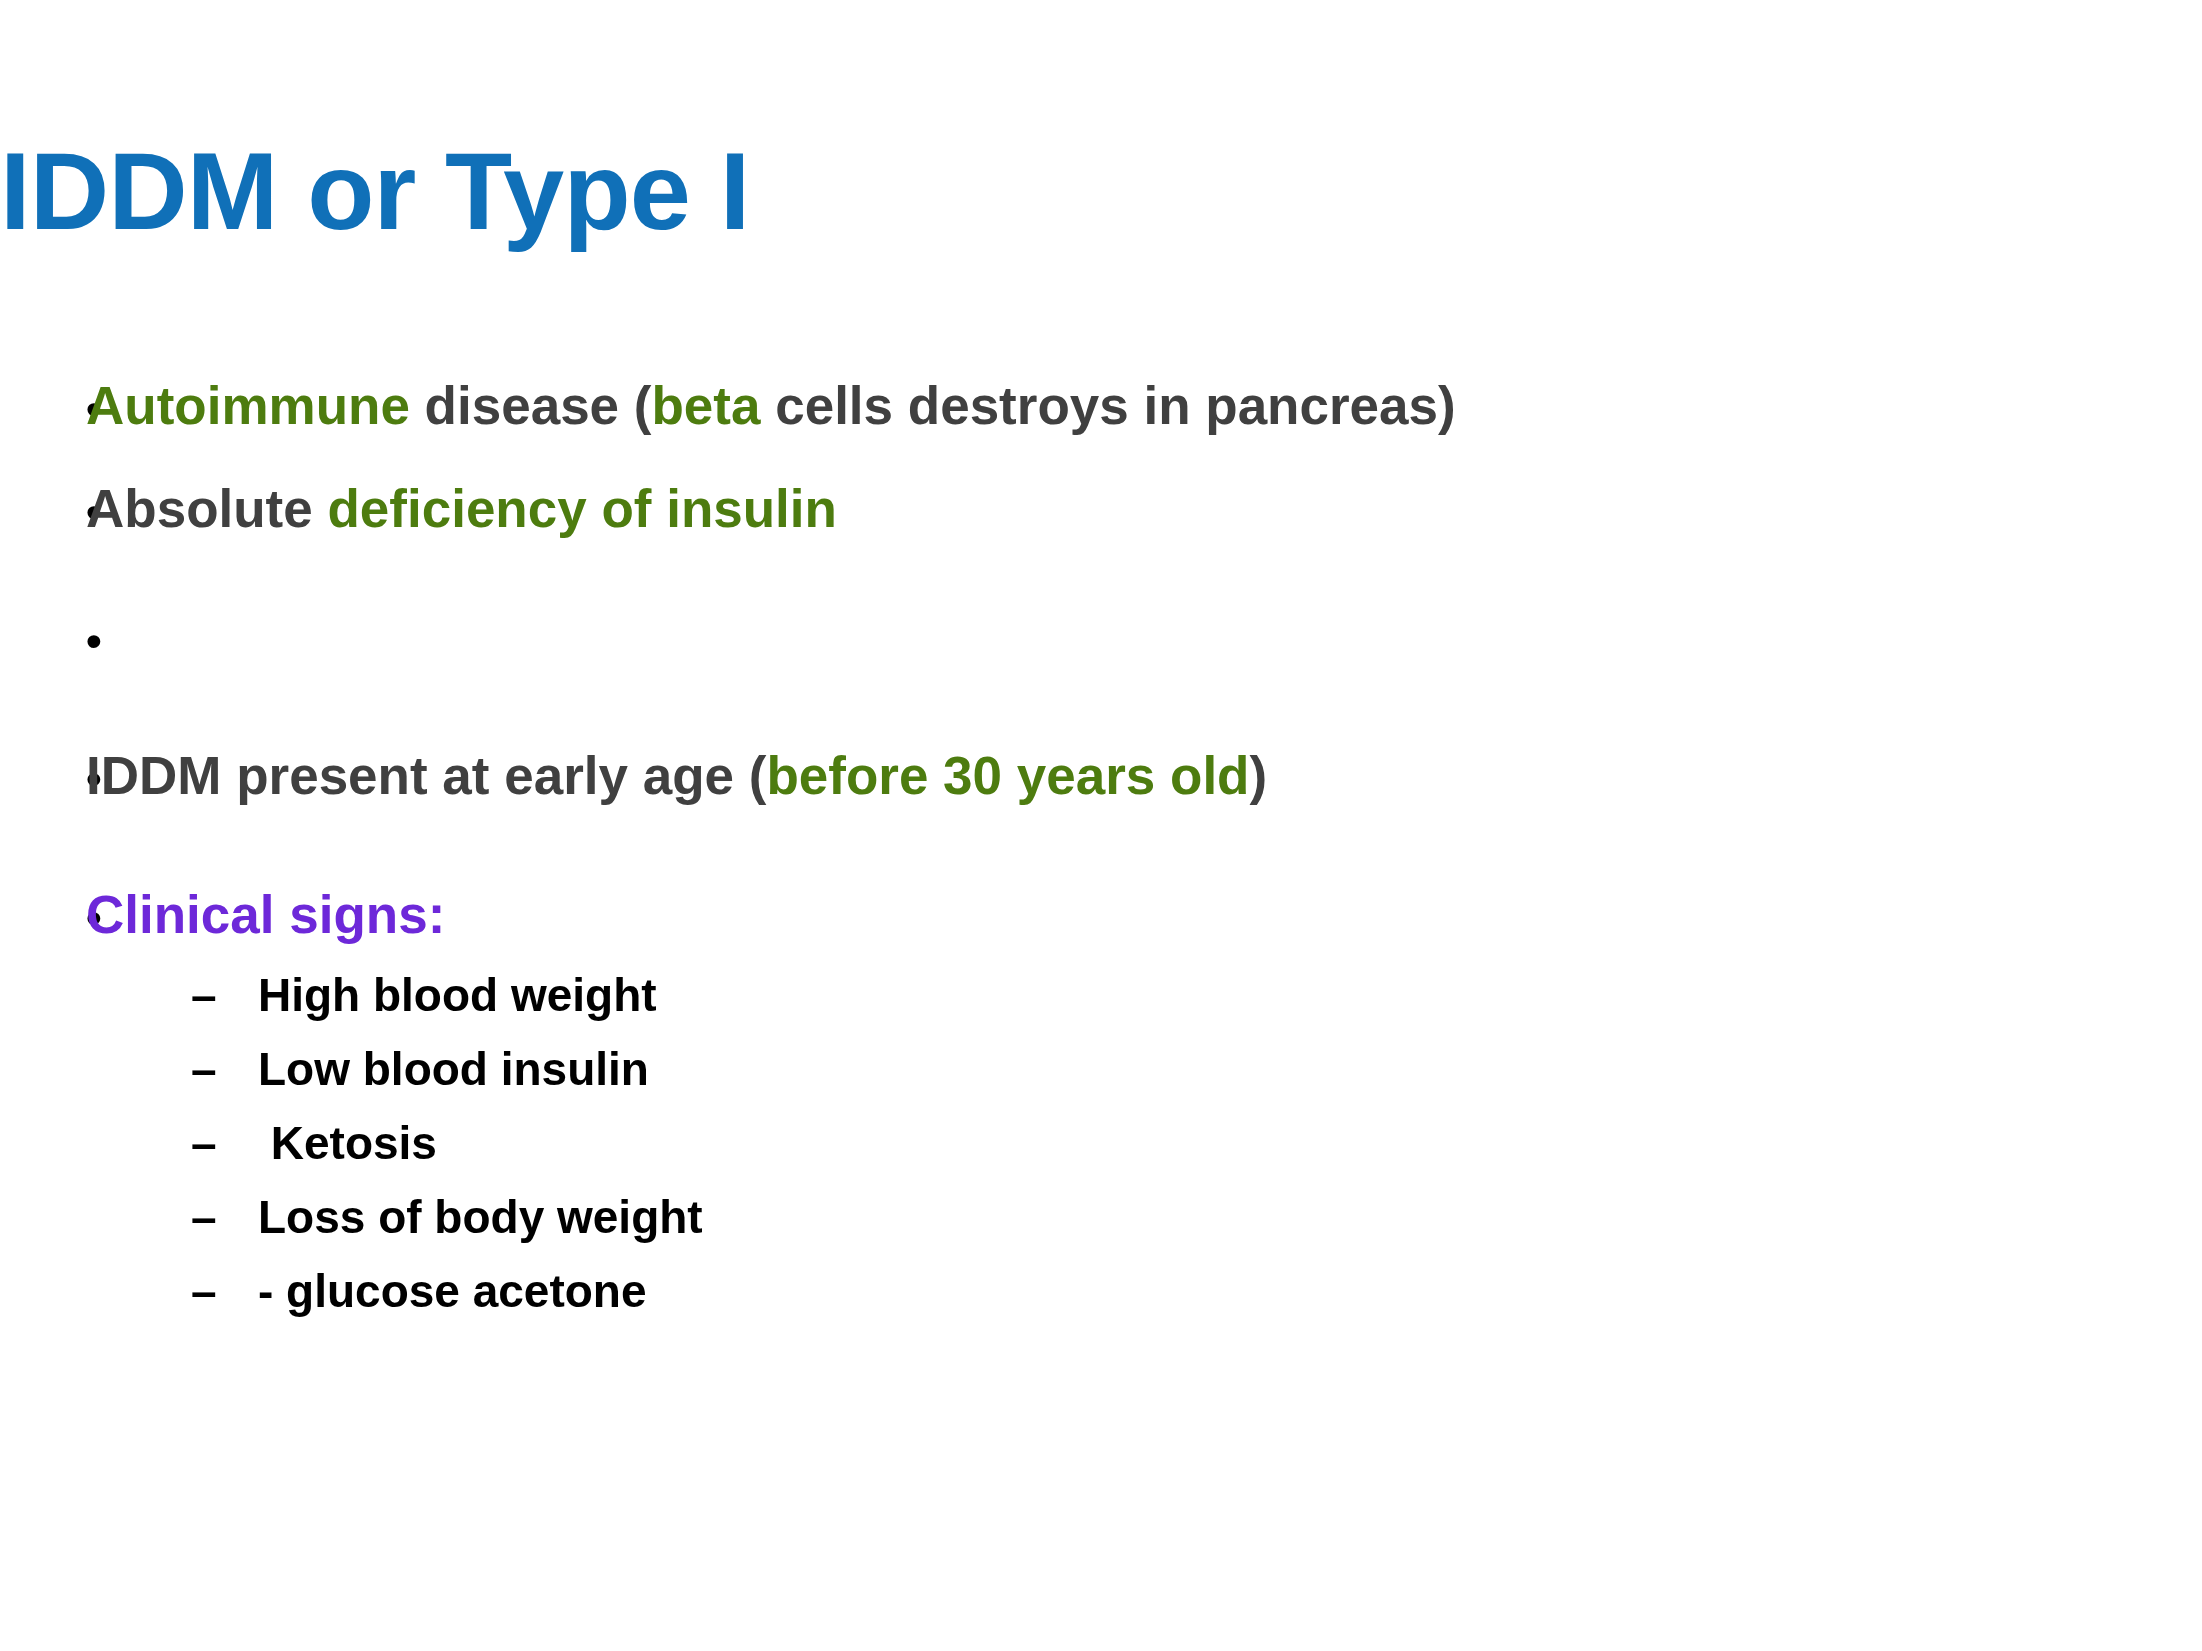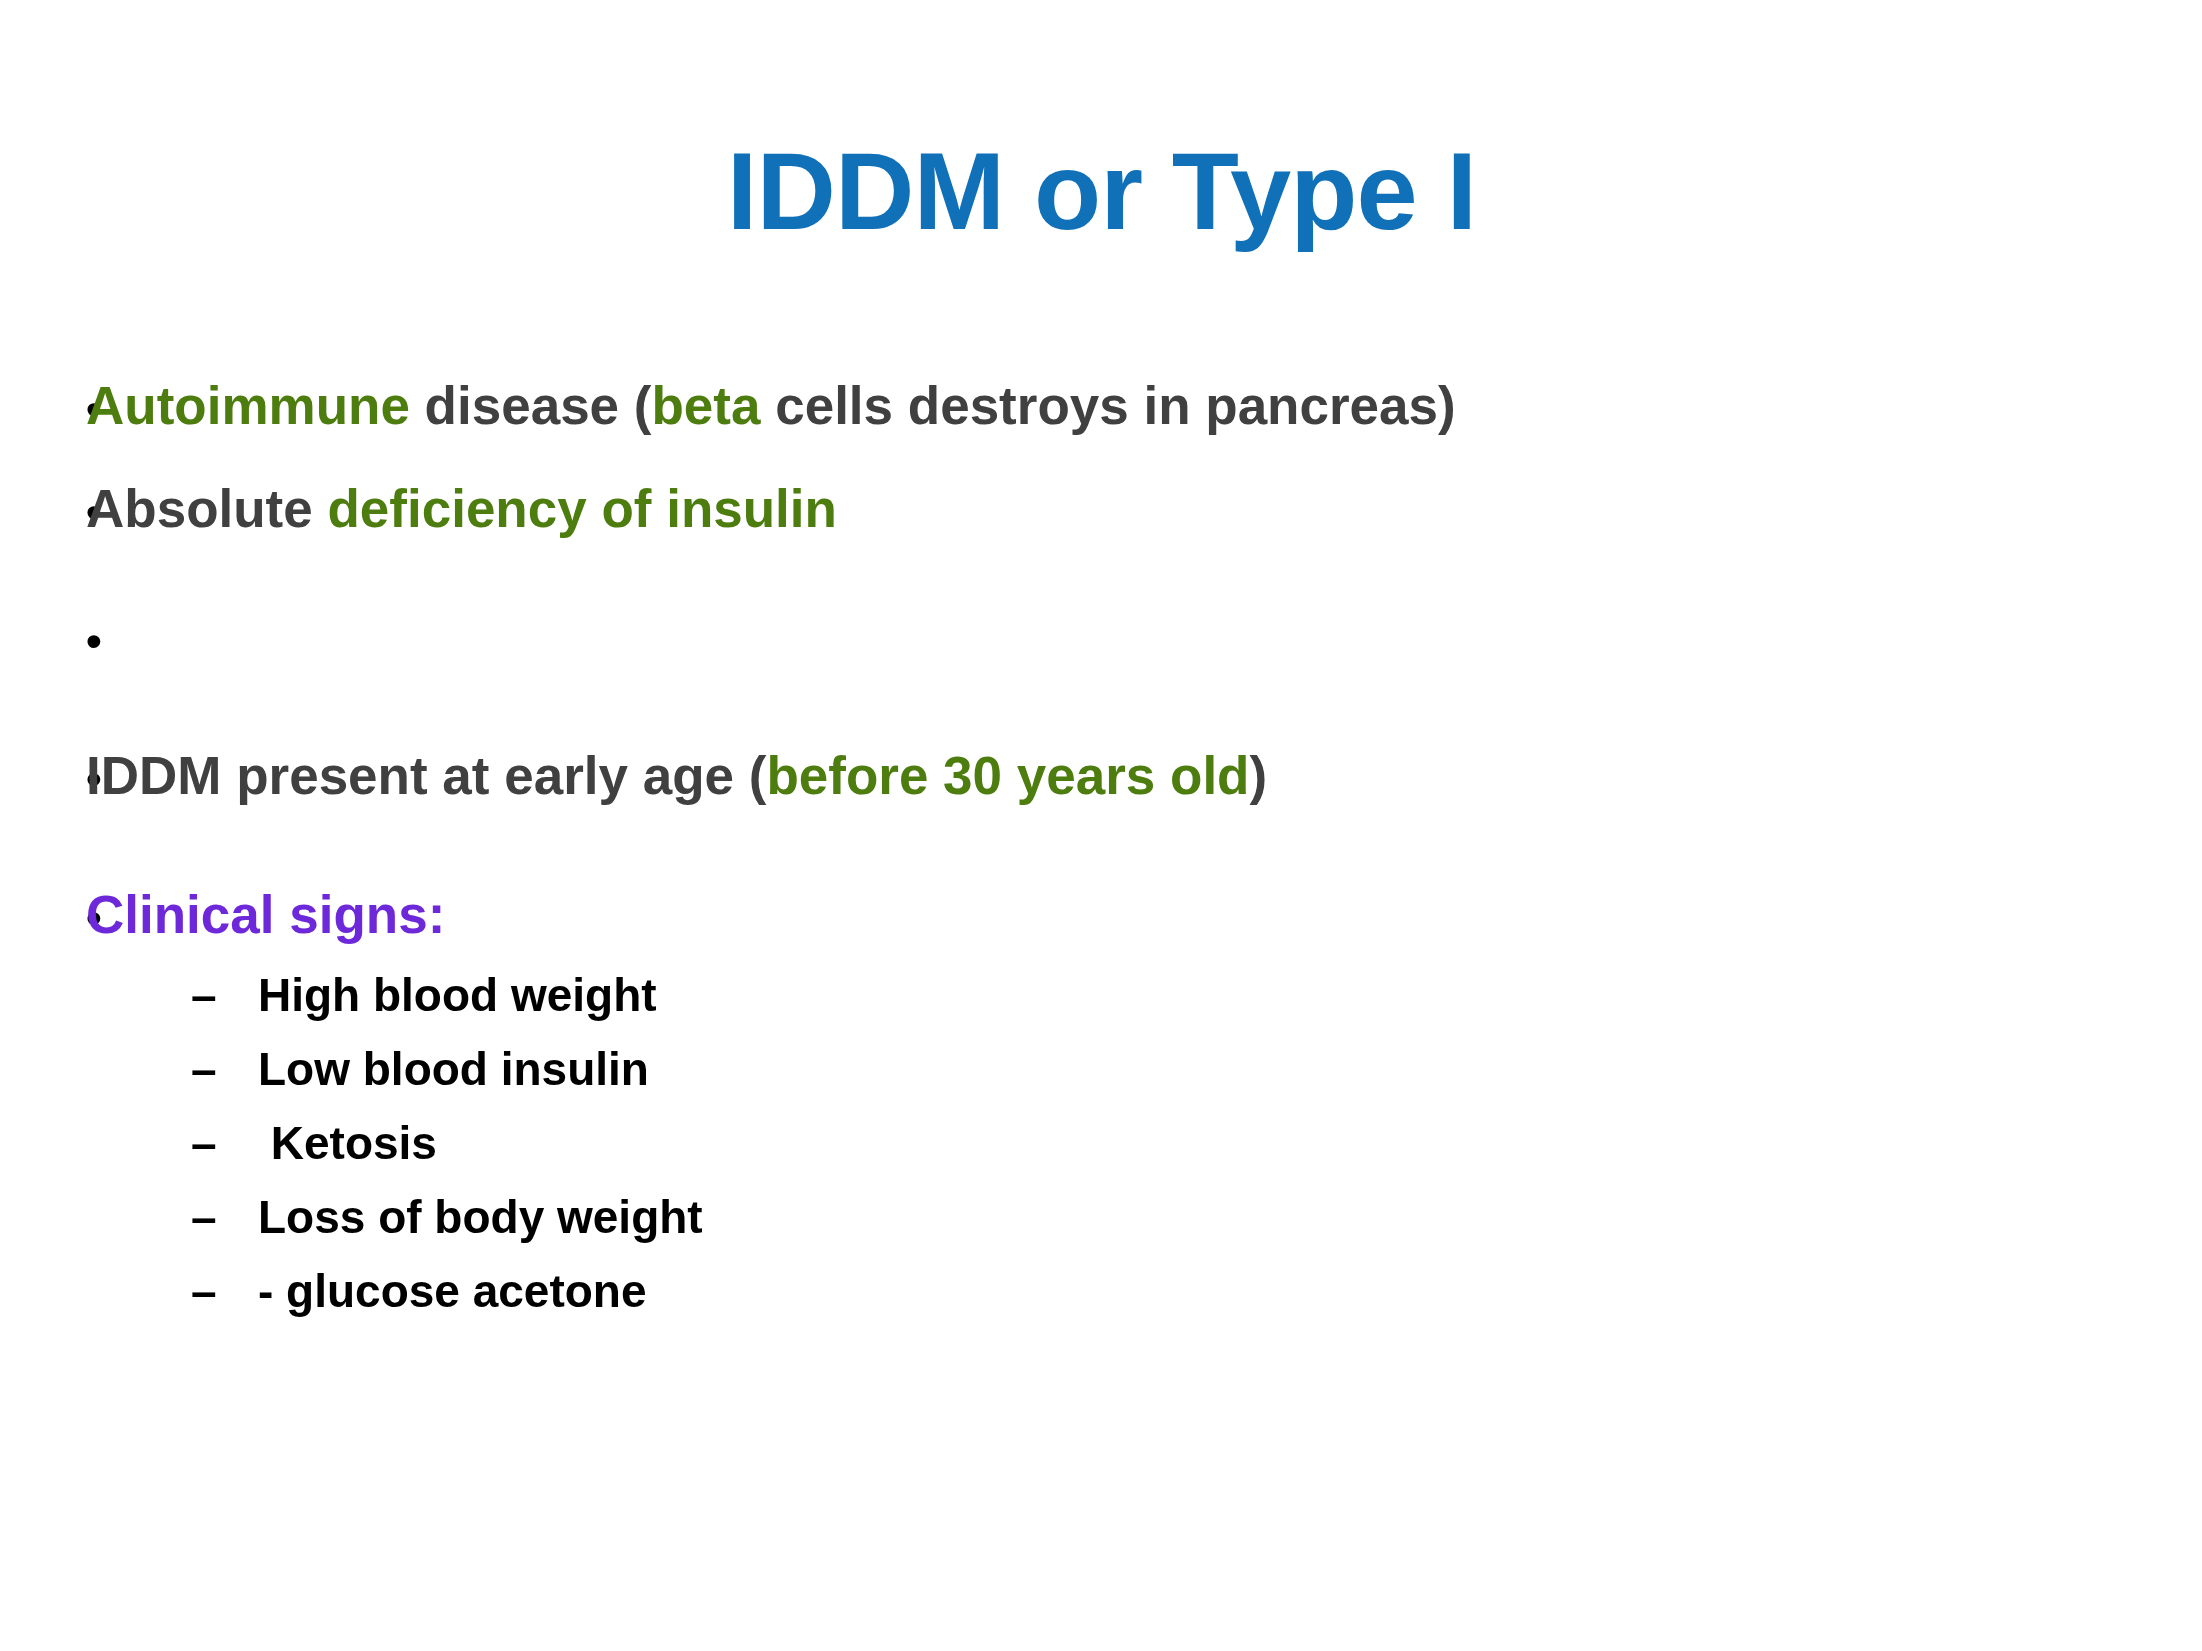--- a/index.html
+++ b/index.html
@@ -21,21 +21,20 @@
     height: 1652px;
     background: #ffffff;
   }
 
   
   .slide-title {
     position: absolute;
     left: 0;
     top: 133px;
     width: 2203px;
-    text-align: center;
     font-size: 110px;
     font-weight: bold;
     line-height: 1.05;
     color: #1070b8;
     letter-spacing: -0.9px;
     white-space: nowrap;
   }
 
   
   .body-block {

